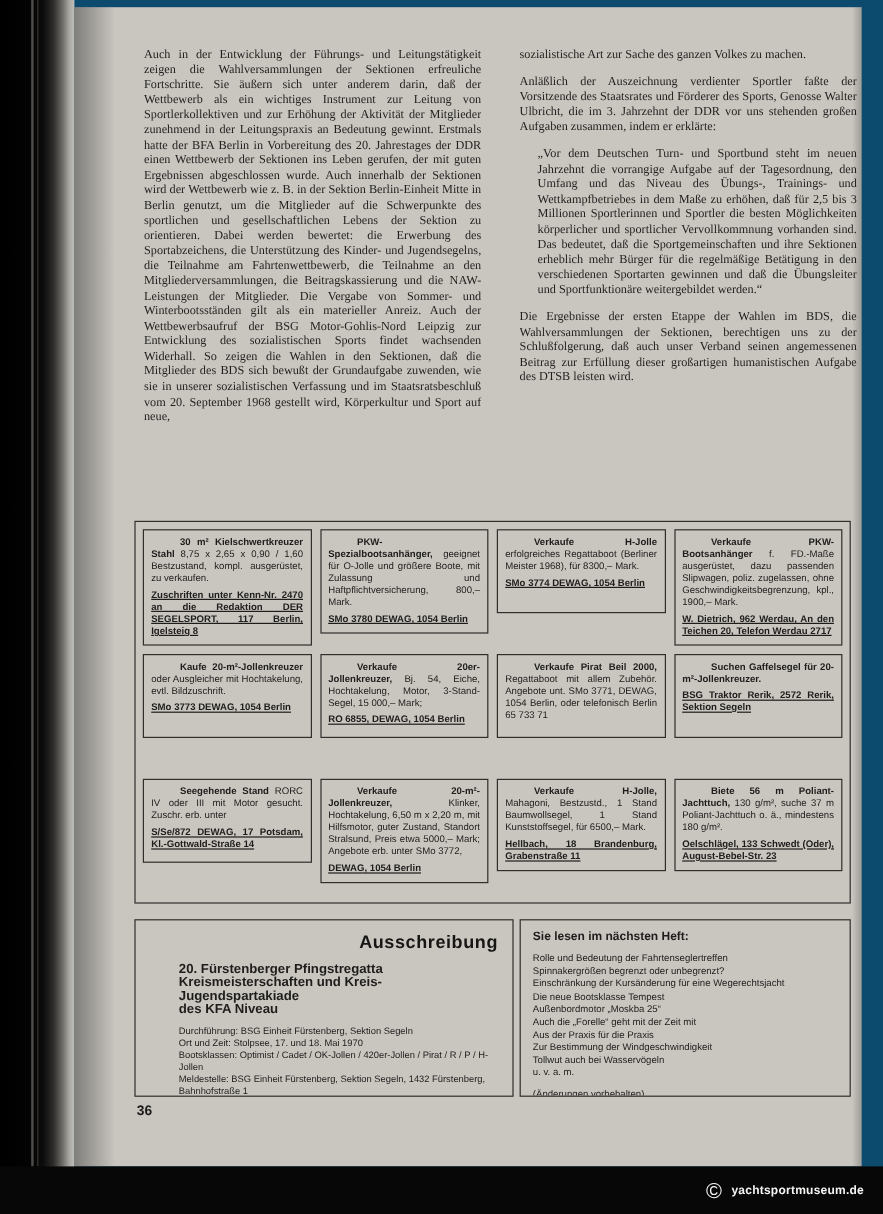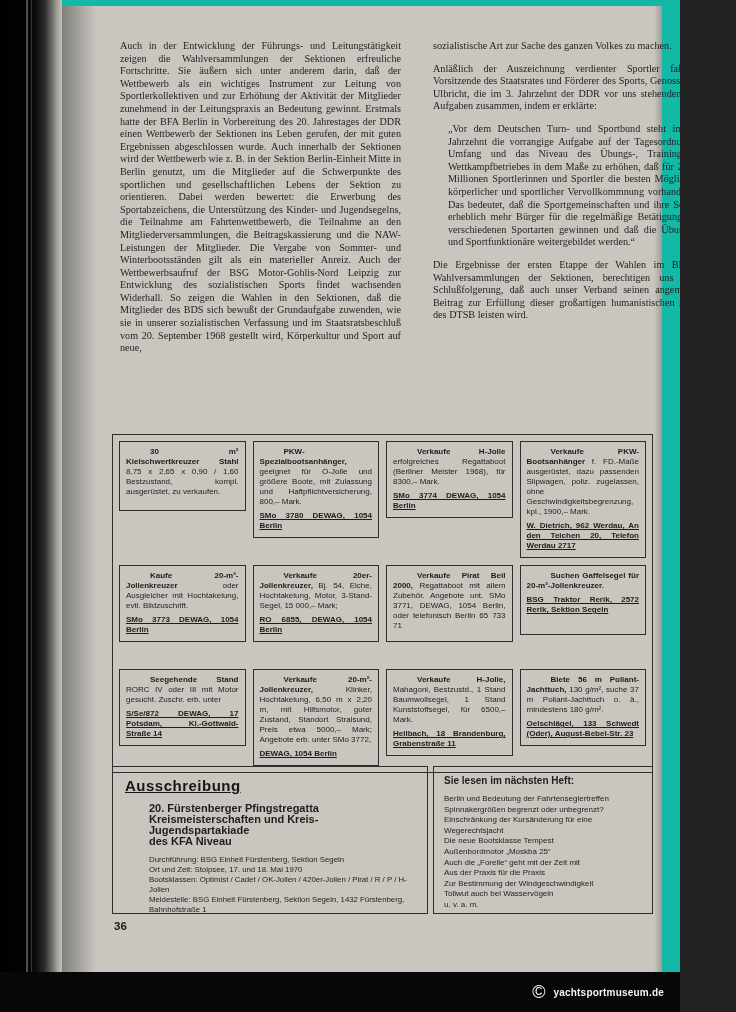--- a/index.html
+++ b/index.html
@@ -1,17 +1,17 @@
 <!DOCTYPE html>
 <html lang="de"><head>
 <meta charset="utf-8">
 <style>
   * { box-sizing: border-box; }
   html, body { margin: 0; padding: 0; background: #222; }
-  .stage { position: relative; width: 680px; height: 1012px; background: #14b8a6; overflow: hidden; font-family: "Liberation Sans", sans-serif; }
+  .stage { position: relative; width: 736px; height: 1012px; background: #0c4a6e; overflow: hidden; font-family: "Liberation Sans", sans-serif; }
 
   
   .spine { position: absolute; left: 0; top: 0; bottom: 0; width: 62px; z-index: 1;
     background: linear-gradient(90deg,#000 0%,#030303 40%,#0c0c0c 58%,#2e2d2b 72%,#6e6c67 84%,#a8a6a0 93%,#c2c0ba 100%); }
   .page-edge { position: absolute; left: 26px; top: 0; bottom: 40px; width: 2px; background: #8f8d87; opacity: .55; z-index: 2; }
   .page-edge.e2 { left: 31px; width: 1px; opacity: .35; }
 
   
   .page { position: absolute; left: 62px; top: 6px; right: 18px; bottom: 40px; background: #c9c6c0; z-index: 3; }
   .page::before { content:""; position:absolute; left:0; top:0; bottom:0; width:34px; pointer-events:none;
@@ -34,21 +34,21 @@
     display: grid; grid-template-columns: repeat(4, 1fr); gap: 7px;
     align-items: start; grid-auto-rows: minmax(97px, auto); }
   .ad { border: 1px solid #2f2e2b; padding: 5px 6px 6px; min-height: 70px;
     font-size: 8px; line-height: 10px; text-align: justify; color: #1e1d1b; }
   .ad-heading { font-weight: bold; padding-left: 24px; }
   .ad-contact { display: block; font-weight: bold; margin-top: 4px; text-decoration: underline; }
 
   
   .box { position: absolute; top: 760px; height: 148px; border: 1px solid #2f2e2b; color: #1e1d1b; overflow: hidden; }
   .ausschreibung { left: 50px; width: 316px; padding: 8px 12px 6px; }
-  .aus-title { text-align: left; font-weight: bold; font-size: 15px; letter-spacing: .5px; margin: 2px 0 9px; color: #171614; text-decoration: underline; }
+  .aus-title { text-align: right; font-weight: bold; font-size: 15px; letter-spacing: .5px; margin: 2px 0 9px; color: #171614; }
   .aus-sub { margin-left: 24px; font-size: 11px; font-weight: bold; line-height: 11px; }
   .aus-details { margin: 8px 0 0 24px; font-size: 7.8px; line-height: 10px; }
   .aus-details .spaced { margin-top: 5px; }
 
   .next-box { left: 371px; right: 9px; padding: 8px 10px; }
   .next-title { font-weight: bold; font-size: 10px; margin-bottom: 8px; }
   .next-list { margin: 0; padding: 0; list-style: none; font-size: 8px; line-height: 10.6px; }
   .next-note { margin-top: 7px; font-size: 8px; }
 
   .pagenum { position: absolute; left: 52px; top: 914px; font-weight: bold; font-size: 11.5px; color: #1b1a18; }
@@ -77,20 +77,21 @@
       <p>sozialistische Art zur Sache des ganzen Volkes zu machen.</p>
       <p>Anläßlich der Auszeichnung verdienter Sportler faßte der Vorsitzende des Staatsrates und Förderer des Sports, Genosse Walter Ulbricht, die im 3. Jahrzehnt der DDR vor uns stehenden großen Aufgaben zusammen, indem er erklärte:</p>
       <p class="quote">„Vor dem Deutschen Turn- und Sportbund steht im neuen Jahrzehnt die vorrangige Aufgabe auf der Tagesordnung, den Umfang und das Niveau des Übungs-, Trainings- und Wettkampfbetriebes in dem Maße zu erhöhen, daß für 2,5 bis 3 Millionen Sportlerinnen und Sportler die besten Möglichkeiten körperlicher und sportlicher Vervollkommnung vorhanden sind. Das bedeutet, daß die Sportgemeinschaften und ihre Sektionen erheblich mehr Bürger für die regelmäßige Betätigung in den verschiedenen Sportarten gewinnen und daß die Übungsleiter und Sportfunktionäre weitergebildet werden.“</p>
       <p>Die Ergebnisse der ersten Etappe der Wahlen im BDS, die Wahlversammlungen der Sektionen, berechtigen uns zu der Schlußfolgerung, daß auch unser Verband seinen angemessenen Beitrag zur Erfüllung dieser großartigen humanistischen Aufgabe des DTSB leisten wird.</p>
     </div>
 
     <div class="ads">
       <div class="ad">
         <span class="ad-heading">30 m² Kielschwertkreuzer Stahl</span>
         <span class="ad-body">8,75 x 2,65 x 0,90 / 1,60 Bestzustand, kompl. ausgerüstet, zu verkaufen.</span>
+        <span class="ad-contact">Zuschriften unter Kenn-Nr. 2470 an die Redaktion DER SEGELSPORT, 117 Berlin, Igelsteig 8</span>
       </div>
       <div class="ad">
         <span class="ad-heading">PKW-Spezialbootsanhänger,</span>
         <span class="ad-body">geeignet für O-Jolle und größere Boote, mit Zulassung und Haftpflichtversicherung, 800,– Mark.</span>
         <span class="ad-contact">SMo 3780 DEWAG, 1054 Berlin</span>
       </div>
       <div class="ad">
         <span class="ad-heading">Verkaufe H-Jolle</span>
         <span class="ad-body">erfolgreiches Regattaboot (Berliner Meister 1968), für 8300,– Mark.</span>
         <span class="ad-contact">SMo 3774 DEWAG, 1054 Berlin</span>
@@ -154,21 +155,21 @@
         <div>Ort und Zeit: Stolpsee, 17. und 18. Mai 1970</div>
         <div>Bootsklassen: Optimist / Cadet / OK-Jollen / 420er-Jollen / Pirat / R / P / H-Jollen</div>
         <div>Meldestelle: BSG Einheit Fürstenberg, Sektion Segeln, 1432 Fürstenberg, Bahnhofstraße 1</div>
         <div class="spaced">Meldeschluß: 9. Mai 1970.</div>
       </div>
     </div>
 
     <div class="box next-box">
       <div class="next-title">Sie lesen im nächsten Heft:</div>
       <ul class="next-list">
-        <li>Berlin und Bedeutung der Fahrtenseglertreffen</li>
+        <li>Rolle und Bedeutung der Fahrtenseglertreffen</li>
         <li>Spinnakergrößen begrenzt oder unbegrenzt?</li>
         <li>Einschränkung der Kursänderung für eine Wegerechtsjacht</li>
         <li>Die neue Bootsklasse Tempest</li>
         <li>Außenbordmotor „Moskba 25“</li>
         <li>Auch die „Forelle“ geht mit der Zeit mit</li>
         <li>Aus der Praxis für die Praxis</li>
         <li>Zur Bestimmung der Windgeschwindigkeit</li>
         <li>Tollwut auch bei Wasservögeln</li>
         <li>u. v. a. m.</li>
       </ul>

